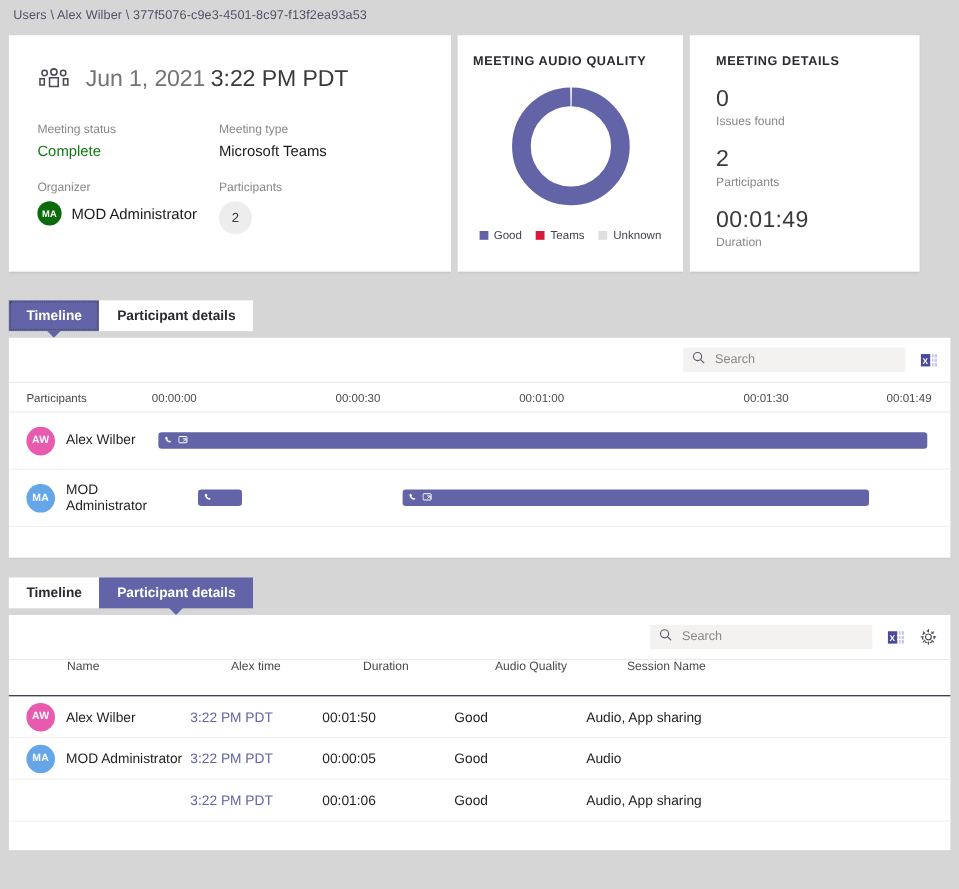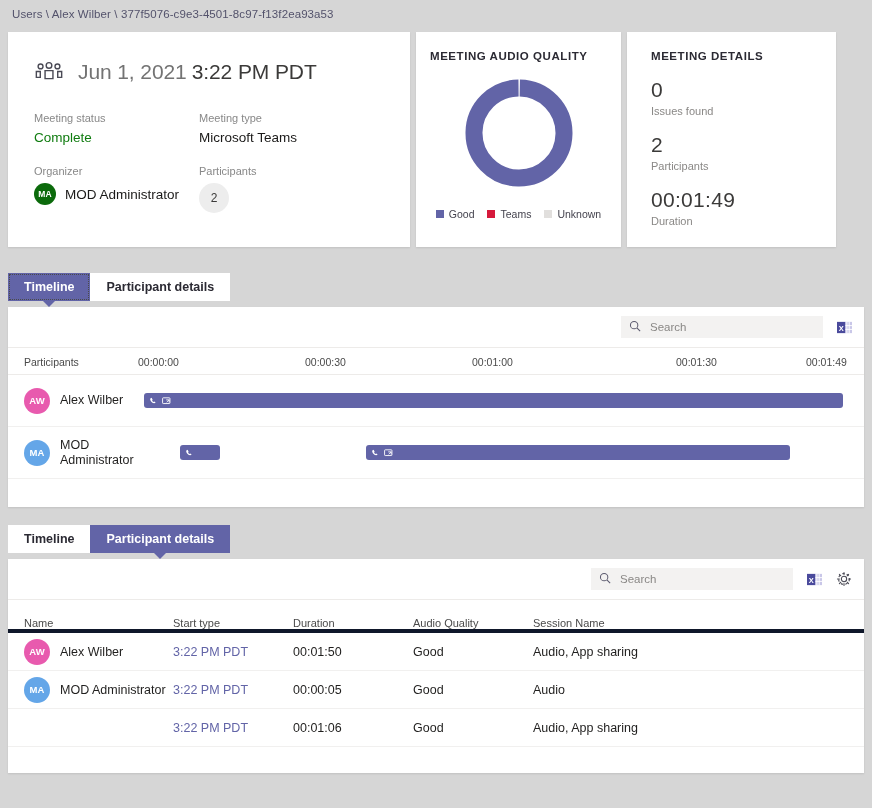--- a/index.html
+++ b/index.html
@@ -107,21 +107,21 @@
   .tl-row:last-of-type { border-bottom: 1px solid #f1f0ef; }
   .tl-person { display: flex; align-items: center; gap: 10px; padding-left: 16px; width: 135px; }
   .tl-name { font-size: 12.5px; color: #201f1e; line-height: 15px; }
   .tl-bar {
     position: absolute; height: 15px; background: #6264a7; border-radius: 3px;
     display: flex; align-items: center; gap: 4px; padding-left: 5px;
   }
   .tl-spacer { height: 28px; }
 
   
-  .tbl-head { height: 34px; border-top: 1px solid #edebe9; border-bottom: 4px solid #0f172a; display: flex; align-items: flex-end; }
+  .tbl-head { height: 34px; border-top: 1px solid #edebe9; border-bottom: 1px solid #0f172a; display: flex; align-items: flex-start; padding-left: 37px; }
   .tbl-row { height: 38px; border-bottom: 1px solid #f1f0ef; display: flex; align-items: center; }
   .col-name { width: 165px; padding-left: 16px; display: flex; align-items: center; gap: 10px; }
   .col-start { width: 120px; }
   .col-dur { width: 120px; }
   .col-qual { width: 120px; }
   .col-type { width: 260px; }
   .th { font-size: 11px; color: #4a4a4a; }
   .td { font-size: 12.5px; color: #201f1e; }
   .td.link { color: #6264a7; }
   .tbl-foot { height: 26px; }
@@ -349,21 +349,21 @@
           <svg width="16" height="16" viewBox="0 0 18 18">
             <circle cx="9" cy="9" r="3" fill="none" stroke="#4a4a55" stroke-width="1.2"></circle>
             <path d="M9 1.6v2.2M9 14.2v2.2M1.6 9h2.2M14.2 9h2.2M3.8 3.8l1.6 1.6M12.6 12.6l1.6 1.6M14.2 3.8l-1.6 1.6M5.4 12.6l-1.6 1.6" stroke="#4a4a55" stroke-width="1.2" stroke-linecap="round"></path>
             <circle cx="9" cy="9" r="6.1" fill="none" stroke="#4a4a55" stroke-width="1.2" stroke-dasharray="2.6 2.6"></circle>
           </svg>
         </div>
       </div>
 
       <div class="tbl-head">
         <div class="col-name th">Name</div>
-        <div class="col-start th">Start type</div>
+        <div class="col-start th">Alex time</div>
         <div class="col-dur th">Duration</div>
         <div class="col-qual th">Audio Quality</div>
         <div class="col-type th">Session Name</div>
       </div>
 
       <div class="tbl-row">
         <div class="col-name">
           <span class="avatar avatar-pink">AW</span>
           <span class="td">Alex Wilber</span>
         </div>

